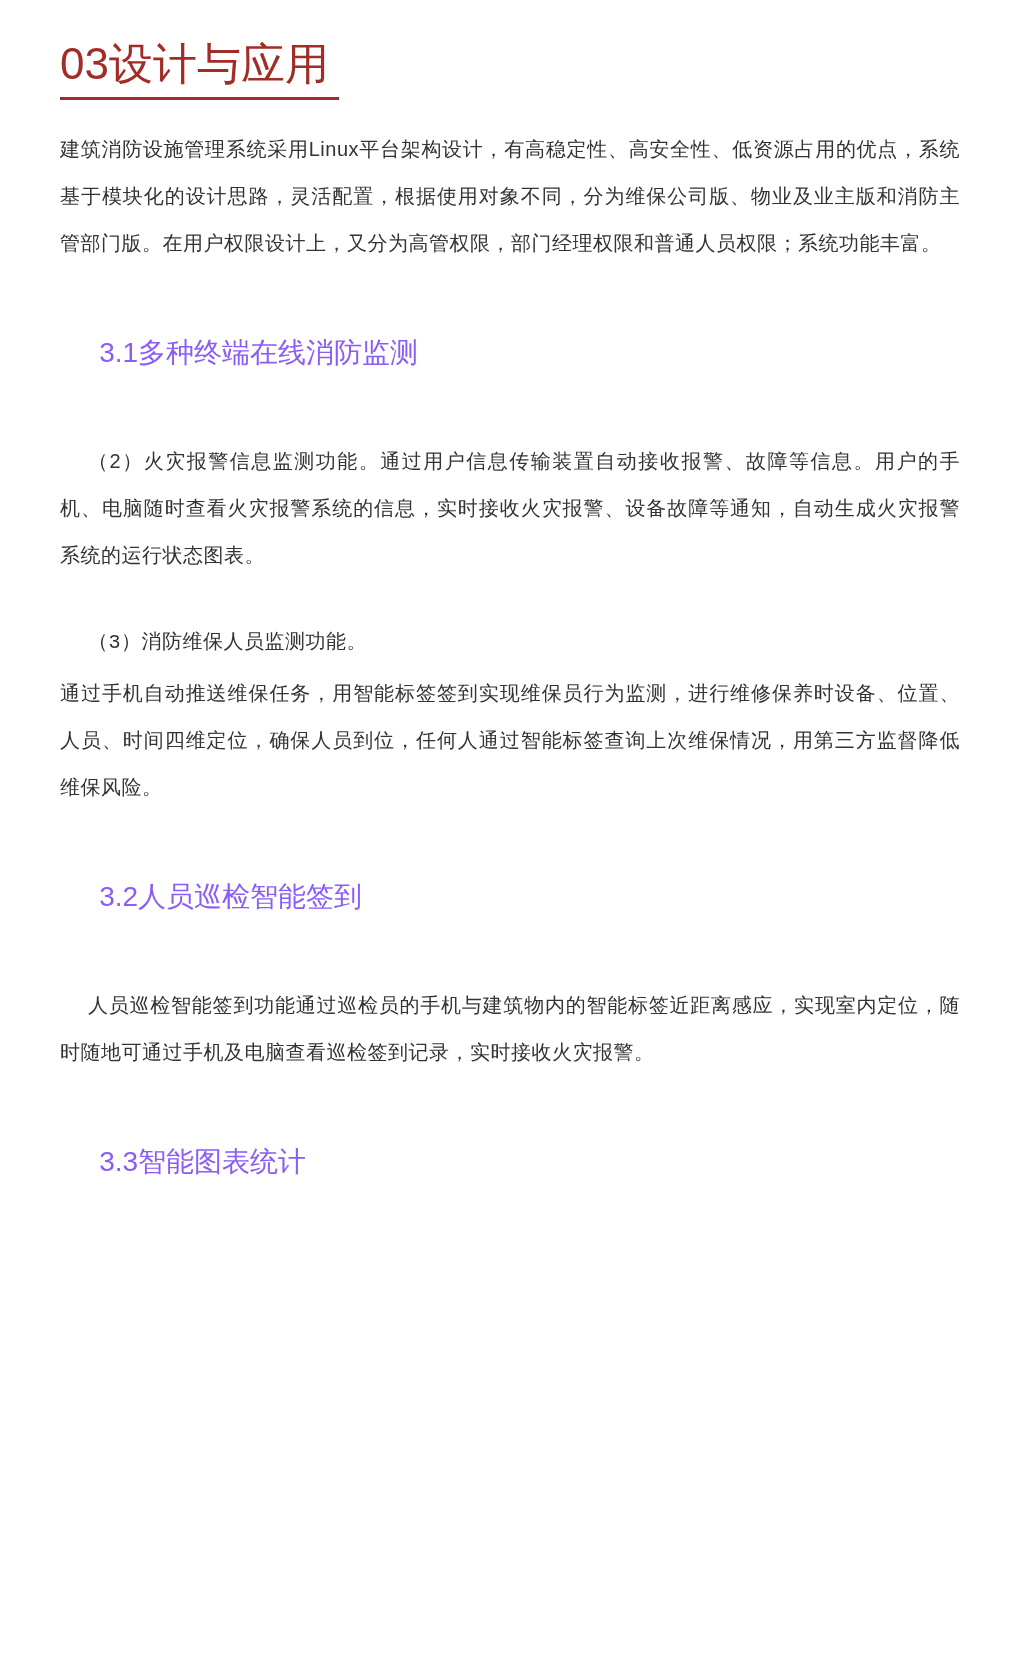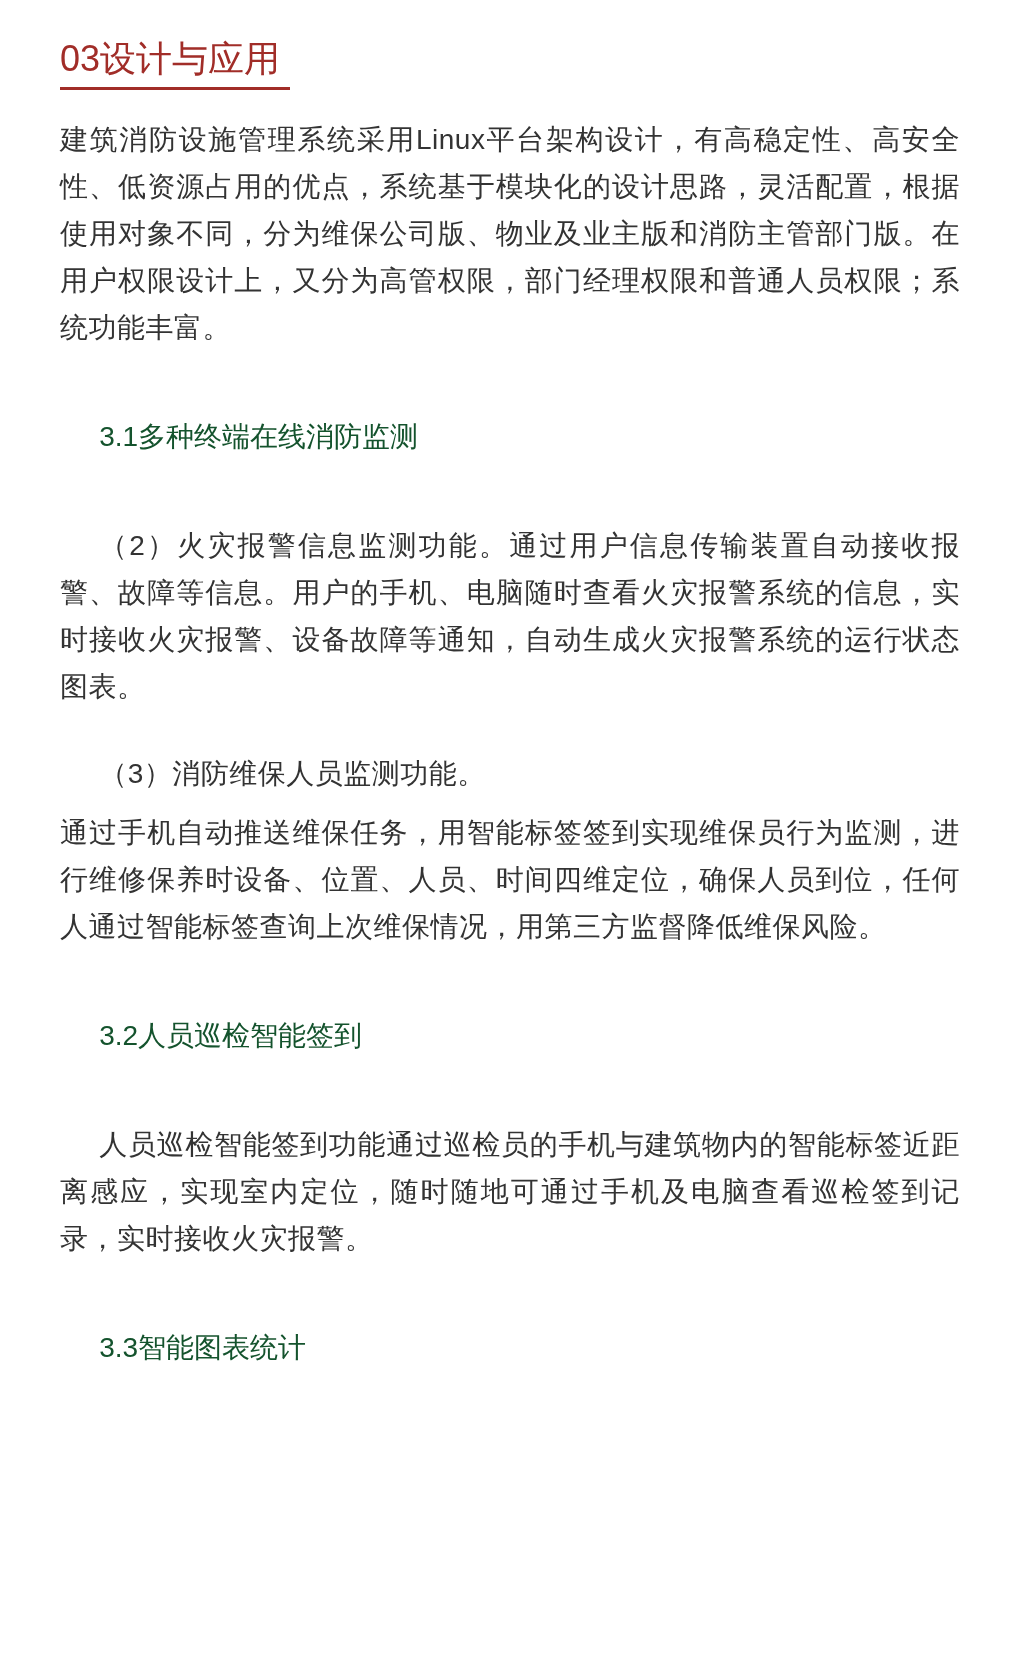--- a/index.html
+++ b/index.html
@@ -13,56 +13,57 @@
     font-family: "Liberation Sans", "DejaVu Sans", sans-serif;
     color: #333333;
     box-sizing: border-box;
   }
   .doc {
     padding: 36px 60px 60px 60px;
     box-sizing: border-box;
   }
   .title {
     margin: 0 0 26px 0;
-    font-size: 36px;
+    font-size: 44px;
     line-height: 1.25;
     font-weight: 500;
     color: #A12D28;
   }
   .title .title-text {
     display: inline-block;
     border-bottom: 3px solid #A12D28;
     padding: 0 10px 6px 0;
   }
   .para {
-    font-size: 28px;
+    font-size: 20px;
     line-height: 47px;
     margin: 40px 0;
     text-align: justify;
     letter-spacing: 0.5px;
   }
   .para.first {
     margin-top: 0;
   }
   .para.indent {
     text-indent: 1.4em;
   }
   .para.tight-bottom {
     margin-bottom: 0;
+    font-family: Liberation Mono, monospace;
   }
   .para.tight-top {
-    margin-top: 12px;
+    margin-top: 4px;
   }
   .section-heading {
     font-size: 28px;
     line-height: 47px;
     font-weight: 400;
     margin: 62px 0 62px 0;
     padding-left: 1.4em;
-    color: #14532d;
+    color: #8b5cf6;
   }
 </style>
 </head>
 <body>
 
 <article class="doc">
 
   <h1 class="title">
     <span class="title-text">03设计与应用</span>
   </h1>

